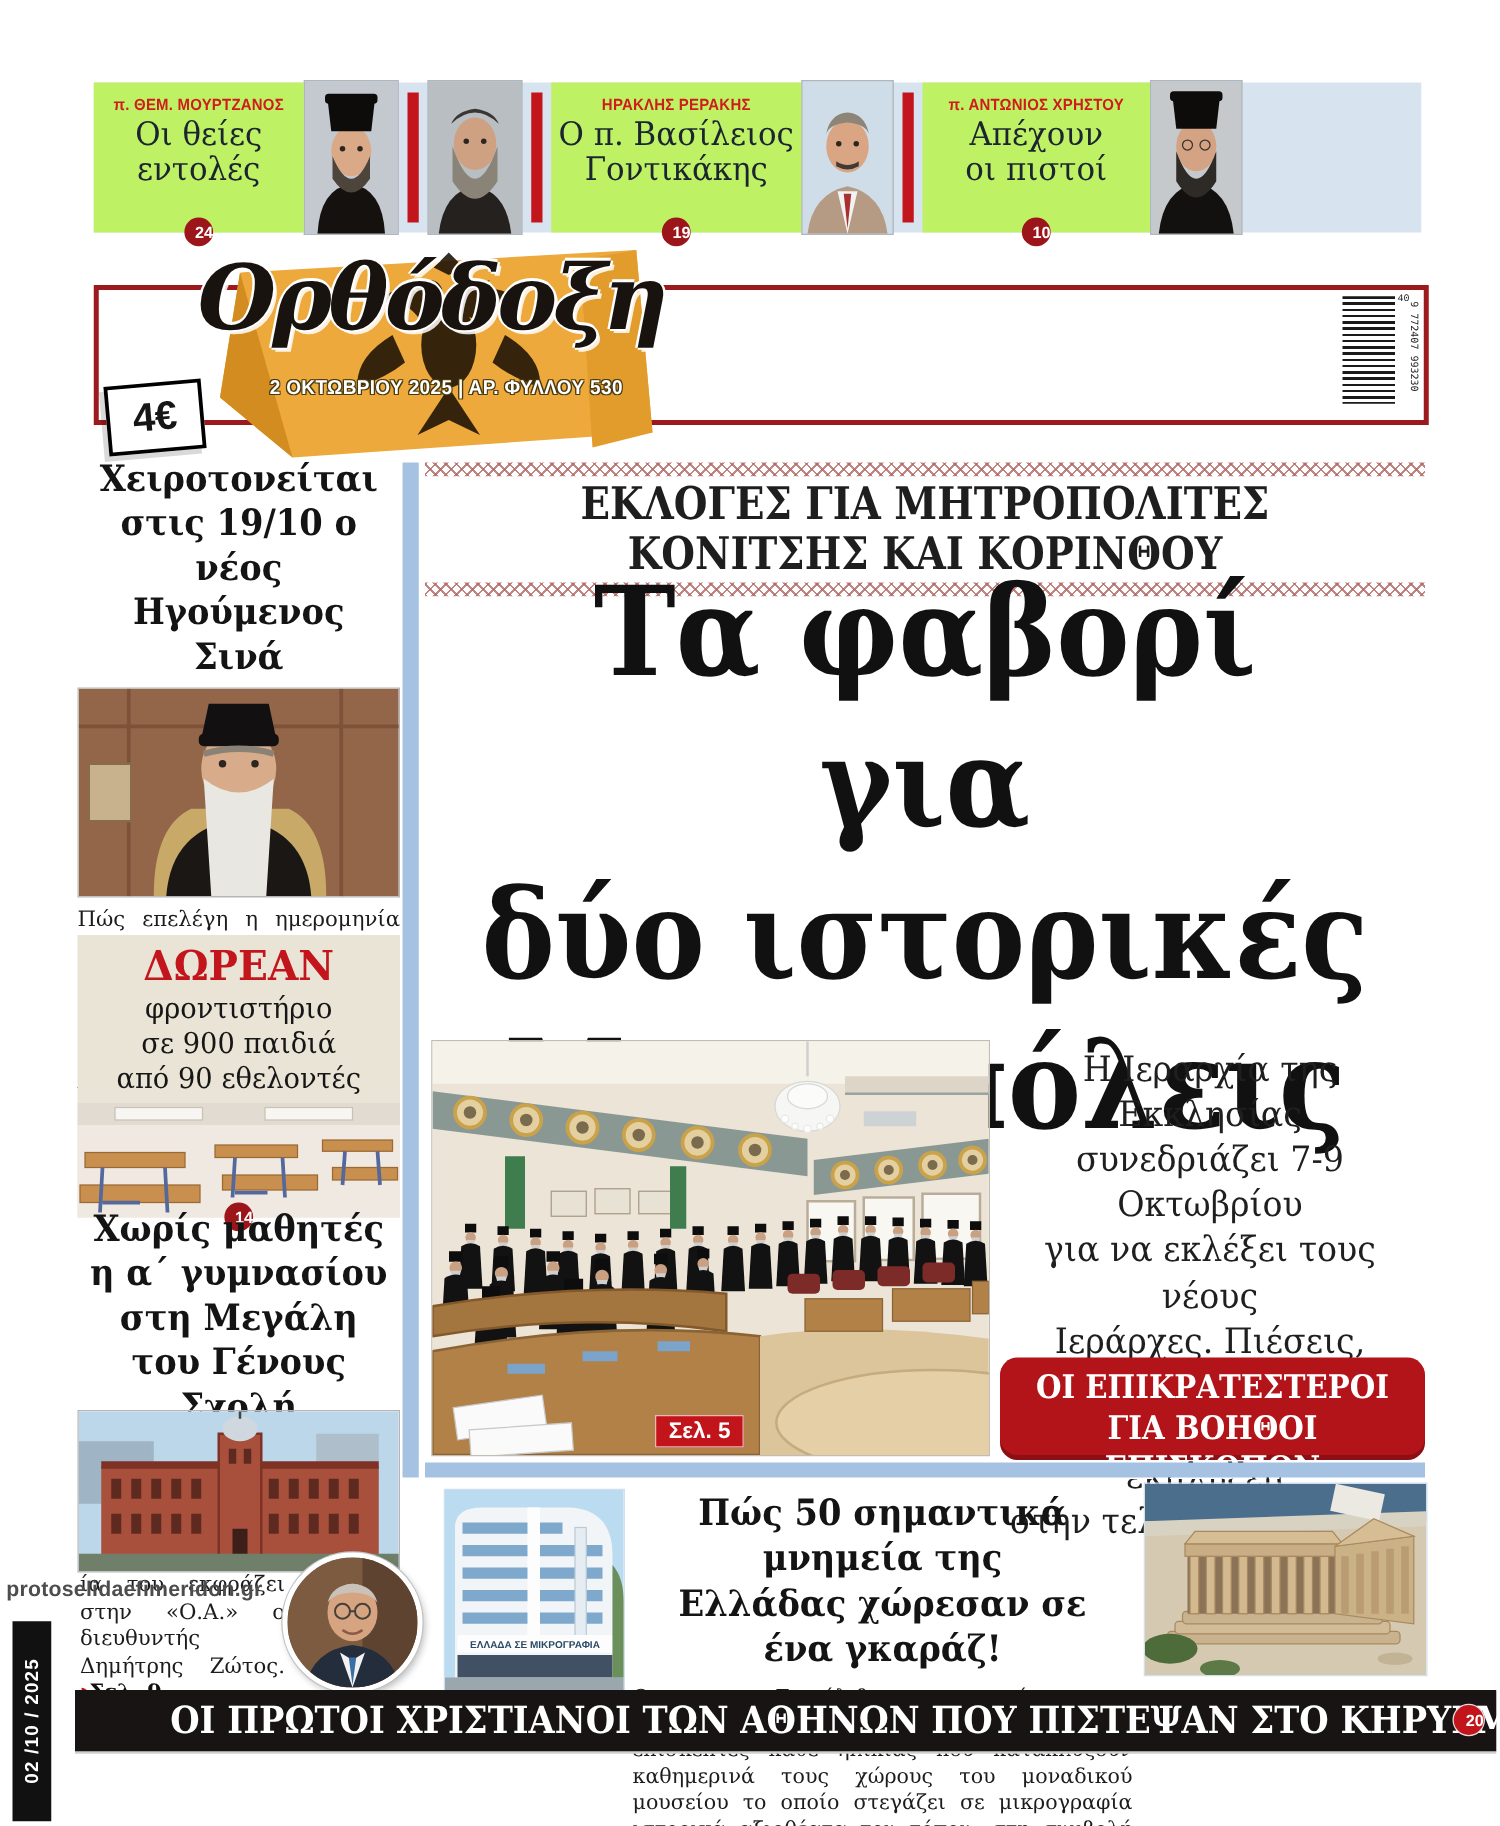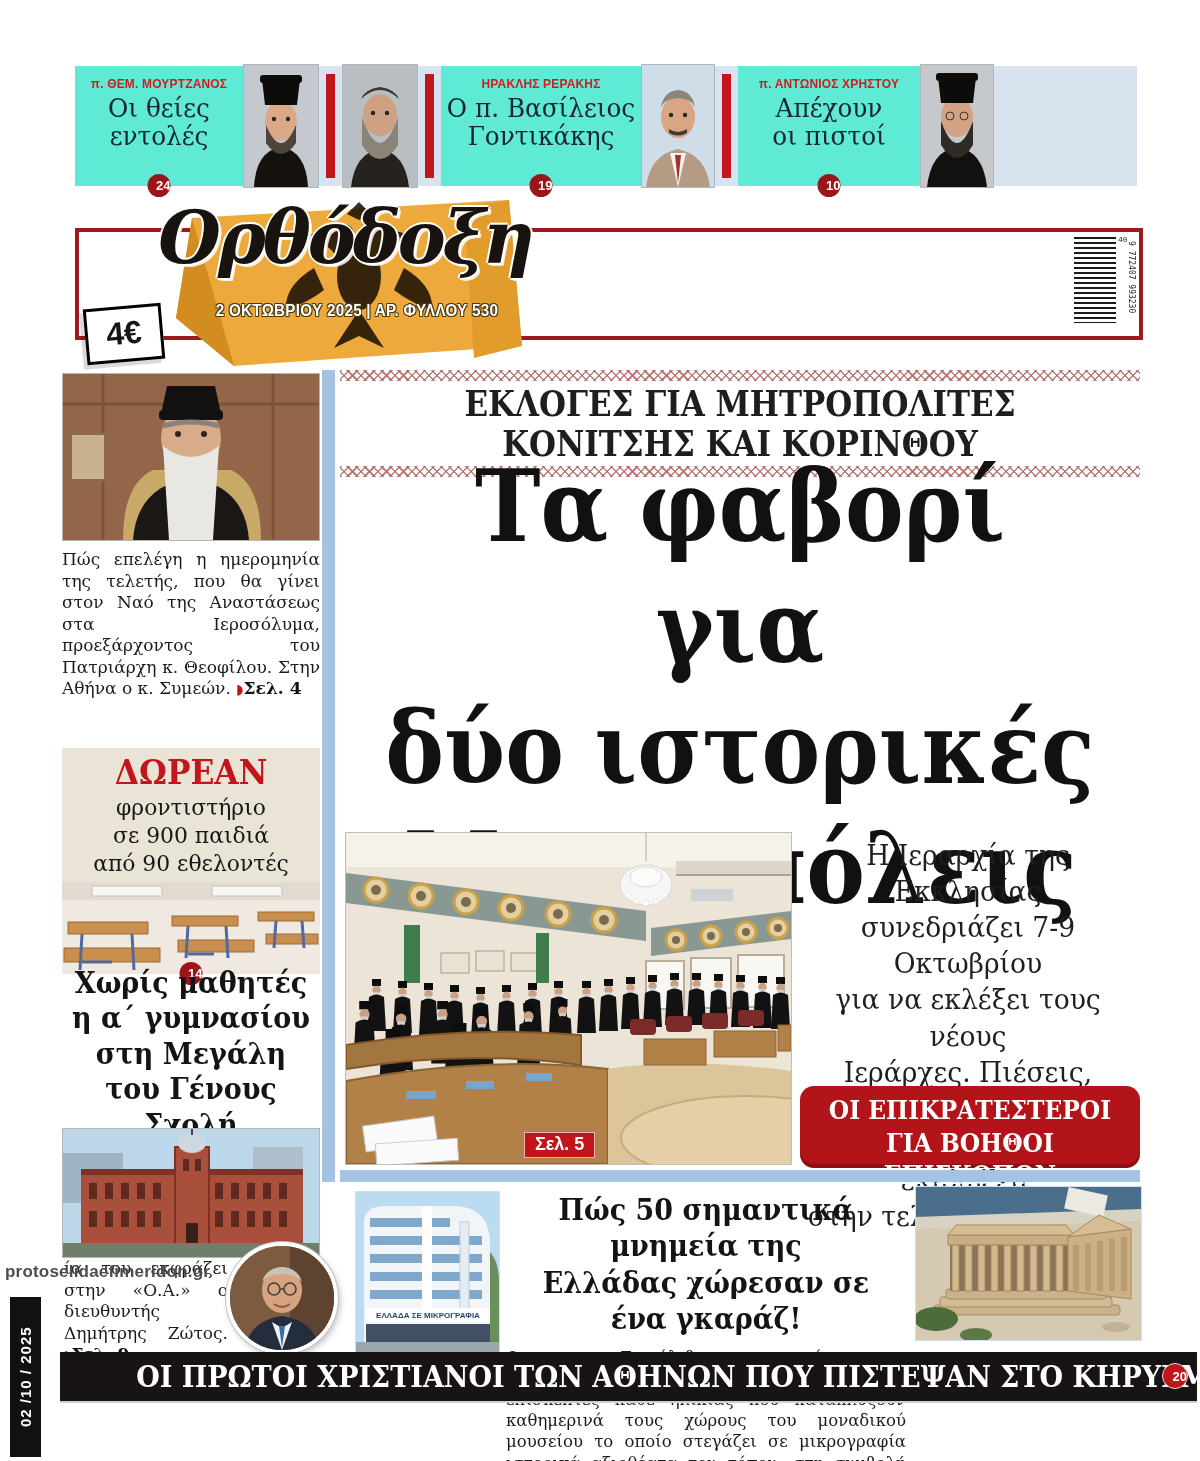--- a/index.html
+++ b/index.html
@@ -1,21 +1,21 @@
 <!DOCTYPE html>
 <html><head>
 <meta charset="utf-8">
 <style>
   html,body{margin:0;padding:0;background:#fff;}
   #page{position:relative;width:1200px;height:1461px;background:#fff;overflow:hidden;
         font-family:"DejaVu Serif","Liberation Serif",serif;color:#161616;}
   .abs{position:absolute;}
   
   #teaser-strip{left:75px;top:66px;width:1062px;height:120px;background:#d8e3f0;display:flex;align-items:stretch;}
-  .teaser-text{position:relative;background:#5eead4;text-align:center;padding-top:10px;}
+  .teaser-text{position:relative;background:#bef264;text-align:center;padding-top:10px;}
   .teaser-author{font-family:"Liberation Sans","DejaVu Sans",sans-serif;font-weight:bold;font-size:13px;color:#d01c1c;letter-spacing:.2px;transform:scaleX(.92);transform-origin:center;}
   .teaser-title{font-size:26px;line-height:1.08;color:#1b2430;font-weight:500;margin-top:3px;}
   .teaser-title div{transform:scaleX(.95);transform-origin:center;}
   .page-badge{position:absolute;left:50%;bottom:-11px;transform:translateX(-50%);width:23px;height:23px;border-radius:50%;
      background:#9c151a;color:#fff;font-family:Liberation Sans, sans-serif;font-weight:bold;font-size:13px;line-height:23px;text-align:right;}
   .teaser-photo{flex:0 0 auto;border:1px solid #aeb6be;background:#c9ced2;margin-top:-2px;height:122px;}
   .red-sep{flex:0 0 9px;background:#c3161c;margin:8px 7px;}
   
   #masthead{left:75px;top:228px;width:1060px;height:104px;border:4px solid #9c191d;background:#fff;}
   #aletheia-panel{position:absolute;left:482px;top:0;width:500px;height:96px;background:#ab1318;text-align:center;}
@@ -216,20 +216,25 @@
     <div id="kicker-text">ΕΚΛΟΓΕΣ ΓΙΑ ΜΗΤΡΟΠΟΛΙΤΕΣ ΚΟΝΙΤΣΗΣ ΚΑΙ ΚΟΡΙΝΘΟΥ</div>
     <div class="ornament"></div>
   </div>
   <div class="abs" id="main-headline">
     <div>Τα φαβορί για</div>
     <div>δύο ιστορικές</div>
     <div>Μητροπόλεις</div>
   </div>
 
   <div class="abs" id="story1">
+    <div class="story-head">
+      <div>Χειροτονείται</div>
+      <div>στις 19/10 ο νέος</div>
+      <div>Ηγούμενος Σινά</div>
+    </div>
     <div class="photo">
       <svg width="256" height="166" viewBox="0 0 256 166">
         <rect width="256" height="166" fill="#93664a"></rect>
         <g stroke="#7c5238" stroke-width="3">
             <line x1="40" y1="0" x2="40" y2="166"></line>
             <line x1="210" y1="0" x2="210" y2="166"></line>
             <line x1="0" y1="30" x2="256" y2="30"></line>
           </g>
         <rect x="8" y="60" width="34" height="46" fill="#c8b28e" stroke="#8a6a4a" stroke-width="2"></rect>
         <path d="M60 166 Q60 110 90 96 L168 96 Q198 110 198 166 Z" fill="#c8a968"></path>

